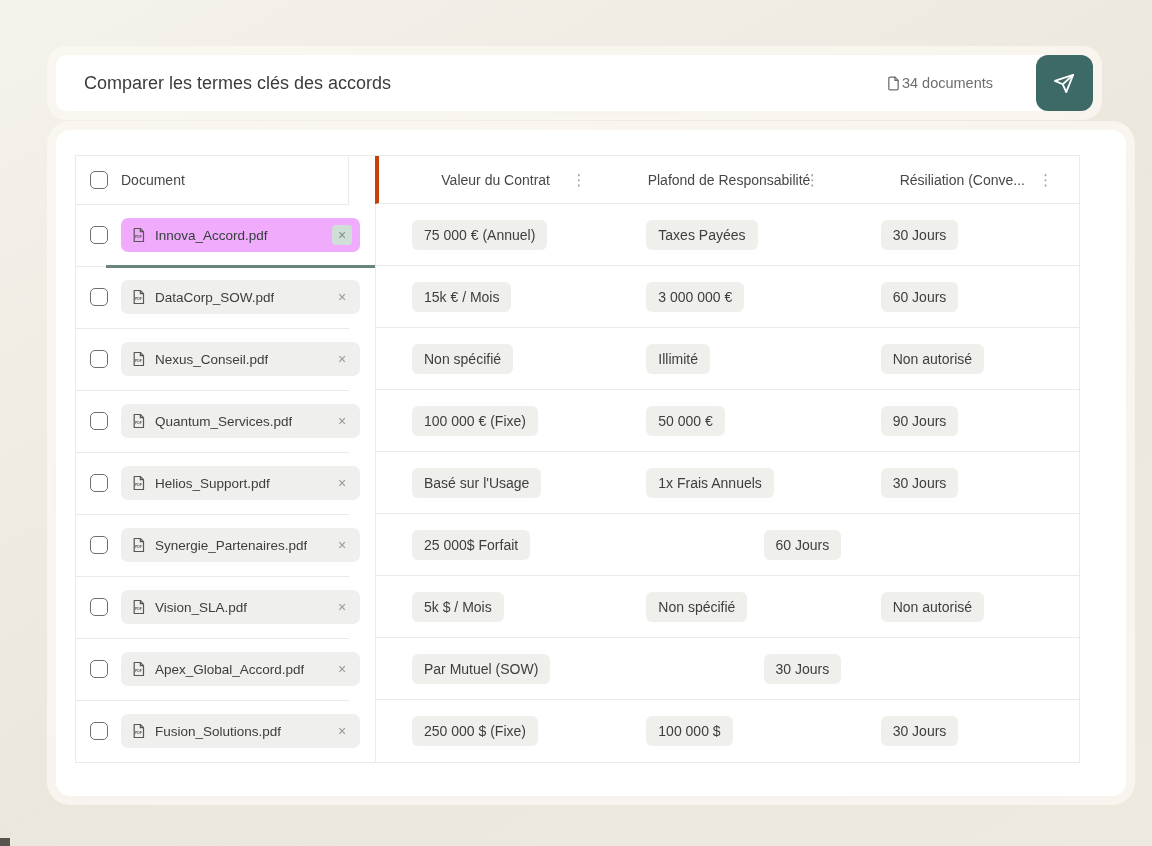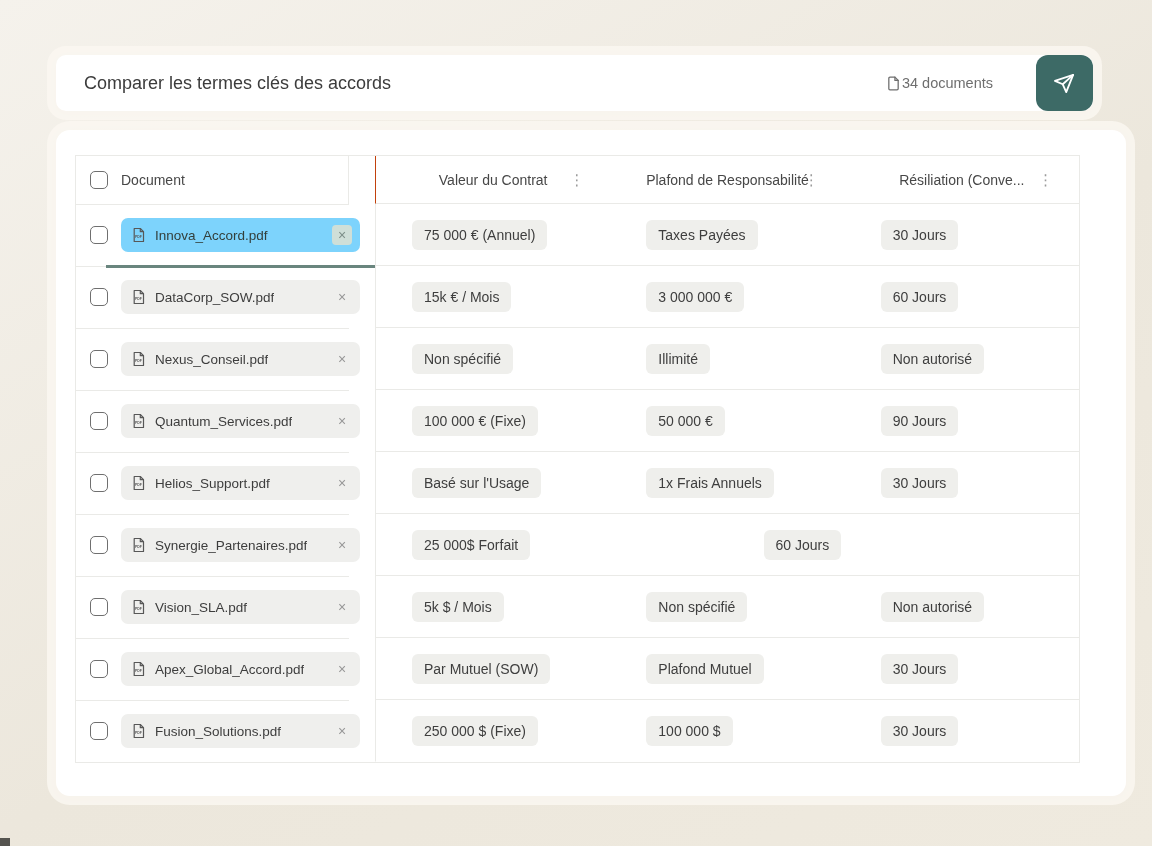--- a/index.html
+++ b/index.html
@@ -26,40 +26,40 @@
   }
   
   .table-card { left: 56px; top: 130px; width: 1070px; height: 666px; border-radius: 14px; }
   .table-block { position: absolute; left: 19px; top: 25px; width: 1005px; border: 1px solid #eaeae7; background: #fff; }
   .header-row { display: flex; height: 48px; }
   .doc-header { width: 299px; position: relative; display: flex; align-items: center; }
   .doc-header::before { content: ""; position: absolute; left: 0; right: 26px; bottom: -1px; height: 1px; background: #eaeae7; }
   .doc-header::after  { content: ""; position: absolute; right: 26px; top: 0; bottom: 0; width: 1px; background: #eaeae7; }
   .hdr-label { margin-left: 13px; font-size: 14px; color: #474747; }
   .val-header { flex: 1; position: relative; display: flex; align-items: center; justify-content: center; border-bottom: 1px solid #eaeae7; font-size: 14px; color: #474747; }
-  .val-header.first { border-left: 1px solid #c2410c; }
+  .val-header.first { border-left: 4px solid #c2410c; }
   .dots { position: absolute; right: 26px; color: #9b9b9b; font-size: 15px; line-height: 1; cursor: pointer; }
   
   .row { display: flex; height: 62px; position: relative; }
   .doc-cell { width: 299px; position: relative; display: flex; align-items: center; }
   .doc-cell::after { content: ""; position: absolute; left: 0; width: 273px; bottom: -1px; height: 1px; background: #eaeae7; }
   .row.selected .doc-cell::before { content: ""; position: absolute; left: 30px; right: 0; bottom: -2px; height: 3px; background: #69857e; z-index: 3; }
   .val-cell { flex: 1; display: flex; align-items: center; border-bottom: 1px solid #eaeae7; padding-left: 36px; }
   .val-cell.first { border-left: 1px solid #eaeae7; }
   .row:last-child .val-cell { border-bottom: 1px solid transparent; }
   .row:last-child .doc-cell::after { display: none; }
   .checkbox { width: 18px; height: 18px; flex: none; margin-left: 14px; border: 1.5px solid #6f6f6f; border-radius: 5px; background: #fff; cursor: pointer; }
   .file-chip {
     margin-left: 13px; width: 239px; height: 34px; border-radius: 7px;
     background: #efefed; display: flex; align-items: center; gap: 8px;
     padding: 0 8px 0 10px; font-size: 13.5px; color: #3d3d3d; cursor: pointer;
   }
   .file-chip .fname { white-space: nowrap; overflow: hidden; }
   .chip-close { margin-left: auto; flex: none; width: 20px; height: 20px; border-radius: 4px; display: flex; align-items: center; justify-content: center; color: #979797; font-size: 14px; cursor: pointer; }
-  .row.selected .file-chip { background: #7dd3fc; color: #333f3b; }
+  .row.selected .file-chip { background: #f0abfc; color: #333f3b; }
   .row.selected .chip-close { background: #cfdfd8; color: #7d8f89; }
   .value-chip { height: 30px; display: inline-flex; align-items: center; padding: 0 12px; border-radius: 6px; background: #efefec; font-size: 14px; color: #3e3e3e; white-space: nowrap; }
   .artifact { position: absolute; left: 0; bottom: 0; width: 10px; height: 8px; background: #55544f; }
   svg { display: block; flex: none; }
 </style>
 </head>
 <body>
 
 <div class="card query-card">
   <div class="query-text">Comparer les termes clés des accords</div>
@@ -276,23 +276,20 @@
           <text x="4" y="11.3" font-size="3.4" font-weight="bold" fill="#575757" font-family="Liberation Sans, sans-serif">PDF</text>
         </svg>
         <span class="fname">Apex_Global_Accord.pdf</span>
         <span class="chip-close">×</span>
       </span>
     </div>
     <div class="val-cell first">
       <span class="value-chip">Par Mutuel (SOW)</span>
     </div>
     <div class="val-cell">
-      <span class="value-chip">Plafond Mutuel</span>
-    </div>
-    <div class="val-cell">
       <span class="value-chip">30 Jours</span>
     </div>
   </div>
 
   <div class="row">
     <div class="doc-cell">
       <span class="checkbox"></span>
       <span class="file-chip">
         <svg width="16" height="16" viewBox="0 0 16 16" fill="none">
           <path d="M3.2 1.5h6.1l3.2 3.2v9.8H3.2z" stroke="#575757" stroke-width="1.2" stroke-linejoin="round"></path>

